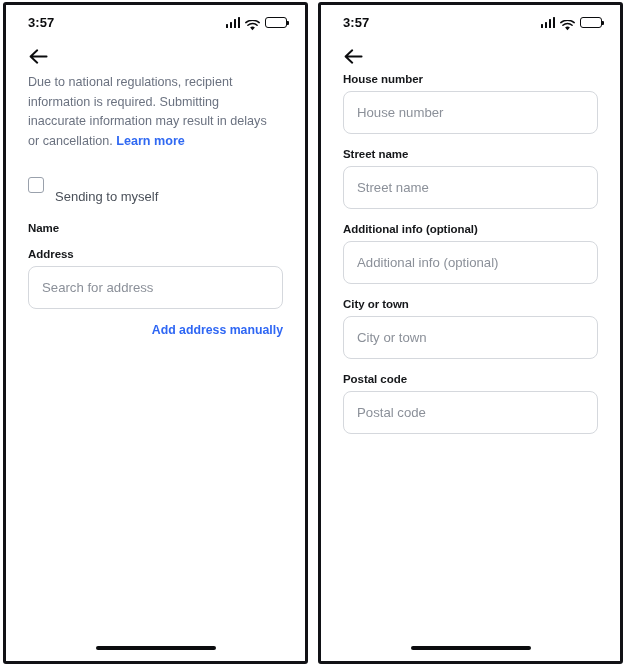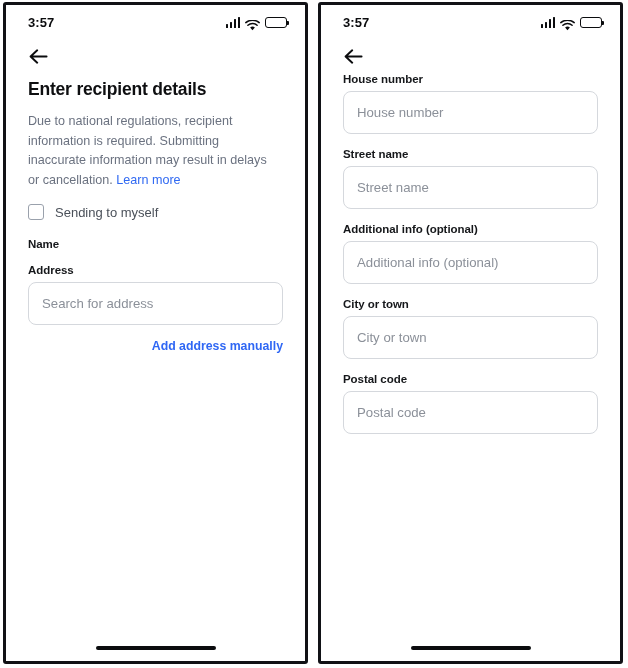--- a/index.html
+++ b/index.html
@@ -112,41 +112,42 @@
   .intro {
     font-size: 12.6px;
     line-height: 19.5px;
     color: #6b7280;
     margin-bottom: 14px;
     max-width: 250px;
   }
   .intro a {
     color: #3069f2;
     text-decoration: none;
-    font-weight: 400;
+    font-weight: 700;
   }
 
   
   .check-row {
     display: flex;
     align-items: center;
     gap: 11px;
     margin-bottom: 18px;
     cursor: pointer;
   }
   .checkbox {
     width: 16px; height: 16px;
     border: 1.6px solid #9aa1ac;
     border-radius: 3px;
     background: #fff;
     flex: 0 0 16px;
   }
   .check-label {
     font-size: 13px;
     color: #4a5059;
+    margin-top: 24px;
   }
 
   
   .field { margin-bottom: 14px; }
   .field-label {
     font-size: 11.5px;
     font-weight: bold;
     color: #15171a;
     margin-bottom: 6px;
     letter-spacing: -0.05px;
@@ -266,21 +267,20 @@
     <div class="navrow">
       <span class="back-arrow">
         <svg width="19" height="15" viewBox="0 0 19 15">
             <path d="M8.2 1.3 L1.6 7.5 L8.2 13.7 M1.8 7.5 H17.6" stroke="#0b0c0e" stroke-width="1.9" fill="none" stroke-linecap="round" stroke-linejoin="round"></path>
           </svg>
       </span>
     </div>
 
     <div class="content">
 
-      <div class="page-title">Enter recipient details</div>
 
       <p class="intro"><span>Due to national regulations, recipient information is required. Submitting inaccurate information may result in delays or cancellation. </span><a href="#">Learn more</a></p>
 
       <div class="check-row">
         <span class="checkbox"></span>
         <span class="check-label">Sending to myself</span>
       </div>
 
       <div class="field">
         <div class="field-label">Name</div>

